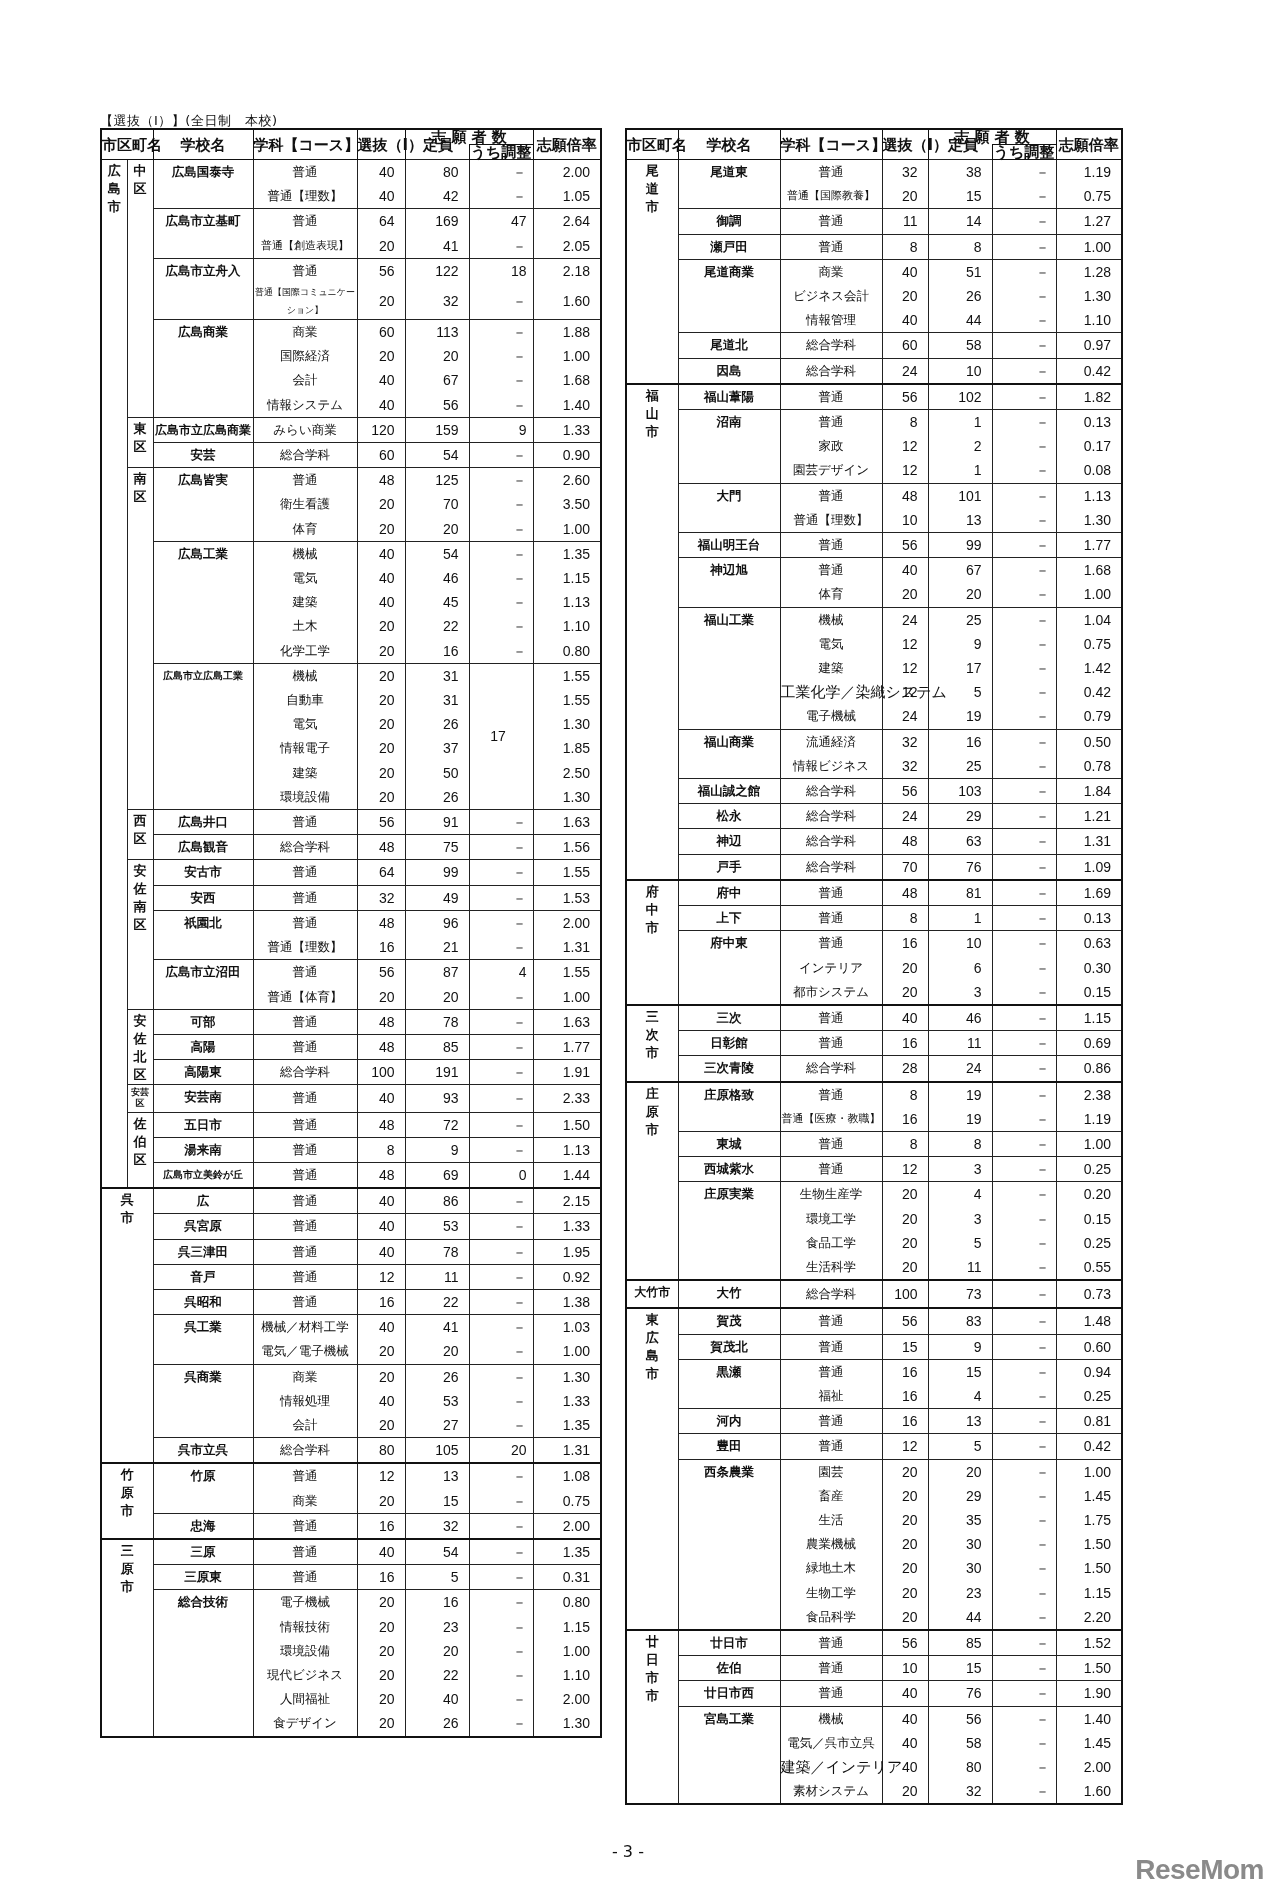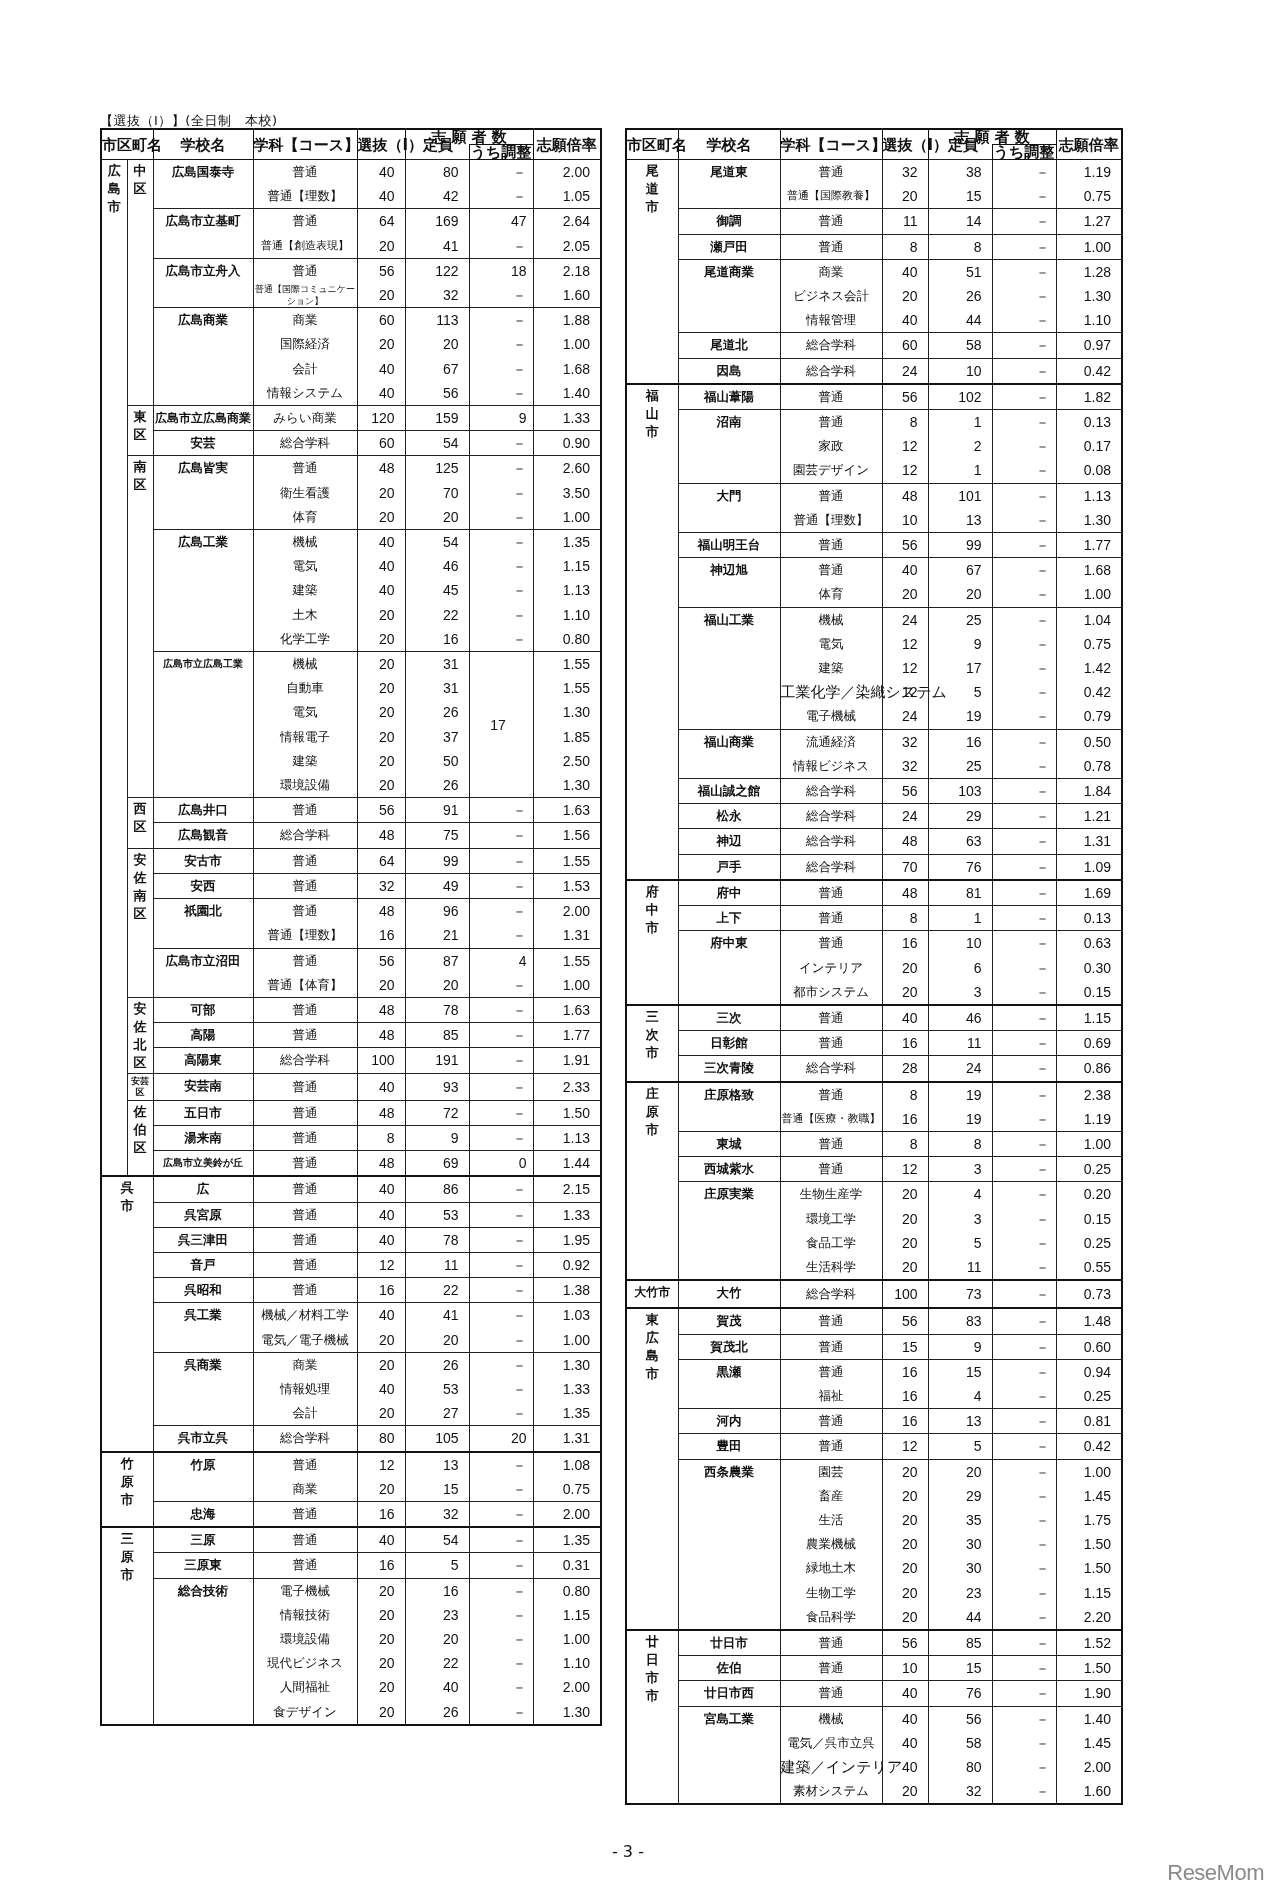--- a/index.html
+++ b/index.html
@@ -16,21 +16,21 @@
   .dash { text-align:right; padding-right:6px !important; font-family:"Liberation Sans",sans-serif; font-size:14px;}
   .ctr { text-align:center; }
   .vert { text-align:center; vertical-align:top; line-height:18px !important; padding-top:2px !important; font-weight:bold; font-size:13px; }
   .vert span { display:block; }
   .school { text-align:center; vertical-align:top; font-weight:bold; }
   .small { font-size:10px; }
   .tiny { font-size:9px; line-height:11px !important; }
   tr.sep td { border-top:1px solid #222; }
   tr.bsep td { border-top:2.5px solid #111; }
   .note { position:absolute; font-size:16px; }
-  .logo { position:absolute; right:16px; bottom:10px; font-family:"Liberation Sans",sans-serif; font-weight:normal; font-size:22px; color:#8a8a8a; letter-spacing:-0.5px; }
+  .logo { position:absolute; right:16px; bottom:10px; font-family:"Liberation Sans",sans-serif; font-weight:bold; font-size:28px; color:#8a8a8a; letter-spacing:-0.5px; }
 </style>
 </head>
 <body>
 
 <div class="title">【選抜（Ⅰ）】(全日制　本校)</div>
 
 <table class="t" id="lt" style="left:100px; top:128px; width:500px;">
   <colgroup>
     <col style="width:26px">
       <col style="width:26px">
@@ -97,21 +97,21 @@
       </tr>
       <tr class="sep">
         <td class="school" rowspan="2">広島市立舟入</td>
         <td class="ctr">普通</td>
         <td class="num">56</td>
         <td class="num">122</td>
         <td class="dash">18</td>
         <td class="num">2.18</td>
       </tr>
       <tr>
-        <td class="ctr" style="font-size: 9px; line-height: 12px; white-space: normal; margin-left: 12px;">普通【国際コミュニケーション】</td>
+        <td class="ctr" style="font-size: 9px; line-height: 18px; white-space: normal; margin-left: 12px;">普通【国際コミュニケーション】</td>
         <td class="num">20</td>
         <td class="num">32</td>
         <td class="dash">－</td>
         <td class="num">1.60</td>
       </tr>
       <tr class="sep">
         <td class="school" rowspan="4">広島商業</td>
         <td class="ctr">商業</td>
         <td class="num">60</td>
         <td class="num">113</td>

